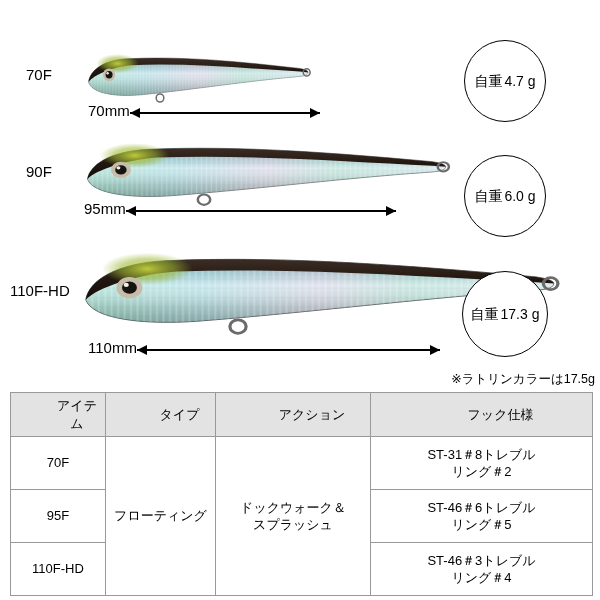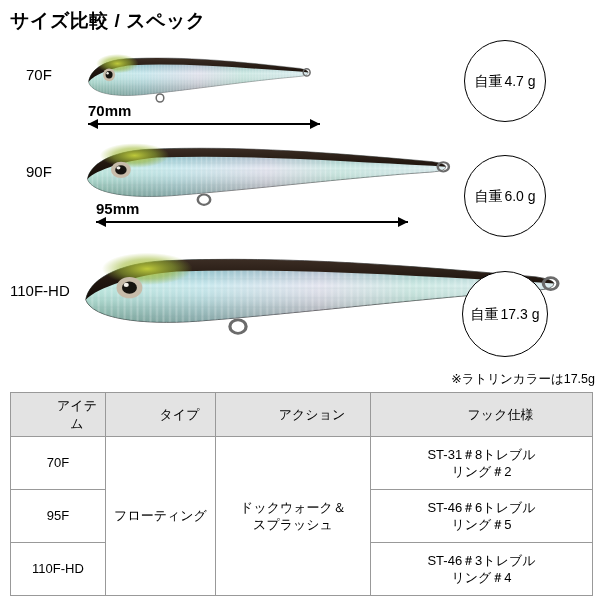--- a/index.html
+++ b/index.html
@@ -1,21 +1,21 @@
 <!DOCTYPE html>
 <html><head>
 <meta charset="utf-8">
 <style>
   html,body{margin:0;padding:0;background:#fff;}
   .page{position:relative;width:600px;height:600px;background:#ffffff;overflow:hidden;
         font-family:"Liberation Sans","DejaVu Sans",sans-serif;color:#000;}
   .abs{position:absolute;}
   .title{left:10px;top:8px;font-size:19px;font-weight:bold;letter-spacing:.5px;}
   .lure-label{font-size:15px;}
-  .dim{display:flex;flex-direction:column;font-weight:bold;}
+  .dim{display:flex;flex-direction:row;align-items:center;}
   .dim-label{font-size:15px;line-height:1.1;margin-bottom:3px;}
   .dim-line{position:relative;width:100%;height:2px;background:#000;}
   .dim-line::before{content:"";position:absolute;left:0;top:-4px;width:0;height:0;
       border:5px solid transparent;border-right:10px solid #000;border-left:none;}
   .dim-line::after{content:"";position:absolute;right:0;top:-4px;width:0;height:0;
       border:5px solid transparent;border-left:10px solid #000;border-right:none;}
   .weight-circle{width:80px;height:80px;border:1.5px solid #000;border-radius:50%;
       display:flex;flex-direction:row;align-items:center;justify-content:center;
       gap:2px;font-size:14px;line-height:1.2;background:#fff;}
   .weight-circle.lg{width:84px;height:84px;}
@@ -72,52 +72,55 @@
         <ellipse cx="44" cy="17" rx="28" ry="12" fill="url(#headGrad)"></ellipse>
         <circle cx="33" cy="31" r="8" fill="#c7bcaa"></circle>
         <circle cx="33" cy="31" r="4.6" fill="#161410"></circle>
         <circle cx="31" cy="29" r="1.6" fill="#f2efe8"></circle>
         <circle cx="293" cy="28" r="4.5" fill="none" stroke="#6b6b6b" stroke-width="2"></circle>
         <circle cx="100" cy="60" r="5" fill="none" stroke="#6b6b6b" stroke-width="2"></circle>
       </g>
     </defs>
   </svg>
 
-  <div class="abs title">サイズ比較 / スペック</div>
 
   <div class="abs lure-label" style="left:26px;top:66px">70F</div>
   <svg class="abs lure" style="left:84px;top:50px" width="228" height="56" viewBox="0 0 300 70" preserveAspectRatio="none">
       <use href="#lureShape"></use>
     </svg>
   <div class="abs dim" style="left:88px;top:103px;width:232px">
     <div class="dim-label">70mm</div>
     <div class="dim-line"></div>
   </div>
   <div class="abs weight-circle" style="left:464px;top:40px">
     <span>自重</span>
     <span>4.7 g</span>
   </div>
 
   <div class="abs lure-label" style="left:26px;top:163px">90F</div>
   <svg class="abs lure" style="left:80px;top:138px" width="372" height="72" viewBox="0 0 300 70" preserveAspectRatio="none">
       <use href="#lureShape"></use>
     </svg>
-  <div class="abs dim" style="left:96px;top:201px;width:312px">
+  <div class="abs dim" style="left:84px;top:201px;width:312px">
     <div class="dim-label">95mm</div>
     <div class="dim-line"></div>
   </div>
   <div class="abs weight-circle" style="left:464px;top:155px">
     <span>自重</span>
     <span>6.0 g</span>
   </div>
 
   <div class="abs lure-label" style="left:10px;top:282px">110F-HD</div>
   <svg class="abs lure" style="left:76px;top:246px" width="486" height="94" viewBox="0 0 300 70" preserveAspectRatio="none">
       <use href="#lureShape"></use>
     </svg>
+  <div class="abs dim" style="left:88px;top:340px;width:352px">
+    <div class="dim-label">110mm</div>
+    <div class="dim-line"></div>
+  </div>
   <div class="abs weight-circle lg" style="left:462px;top:271px">
     <span>自重</span>
     <span>17.3 g</span>
   </div>
   <div class="abs note" style="left:373px;top:371px">※ラトリンカラーは17.5g</div>
 
   <table class="spec abs" style="left:10px;top:392px">
     <colgroup>
       <col style="width:95px">
         <col style="width:110px">

